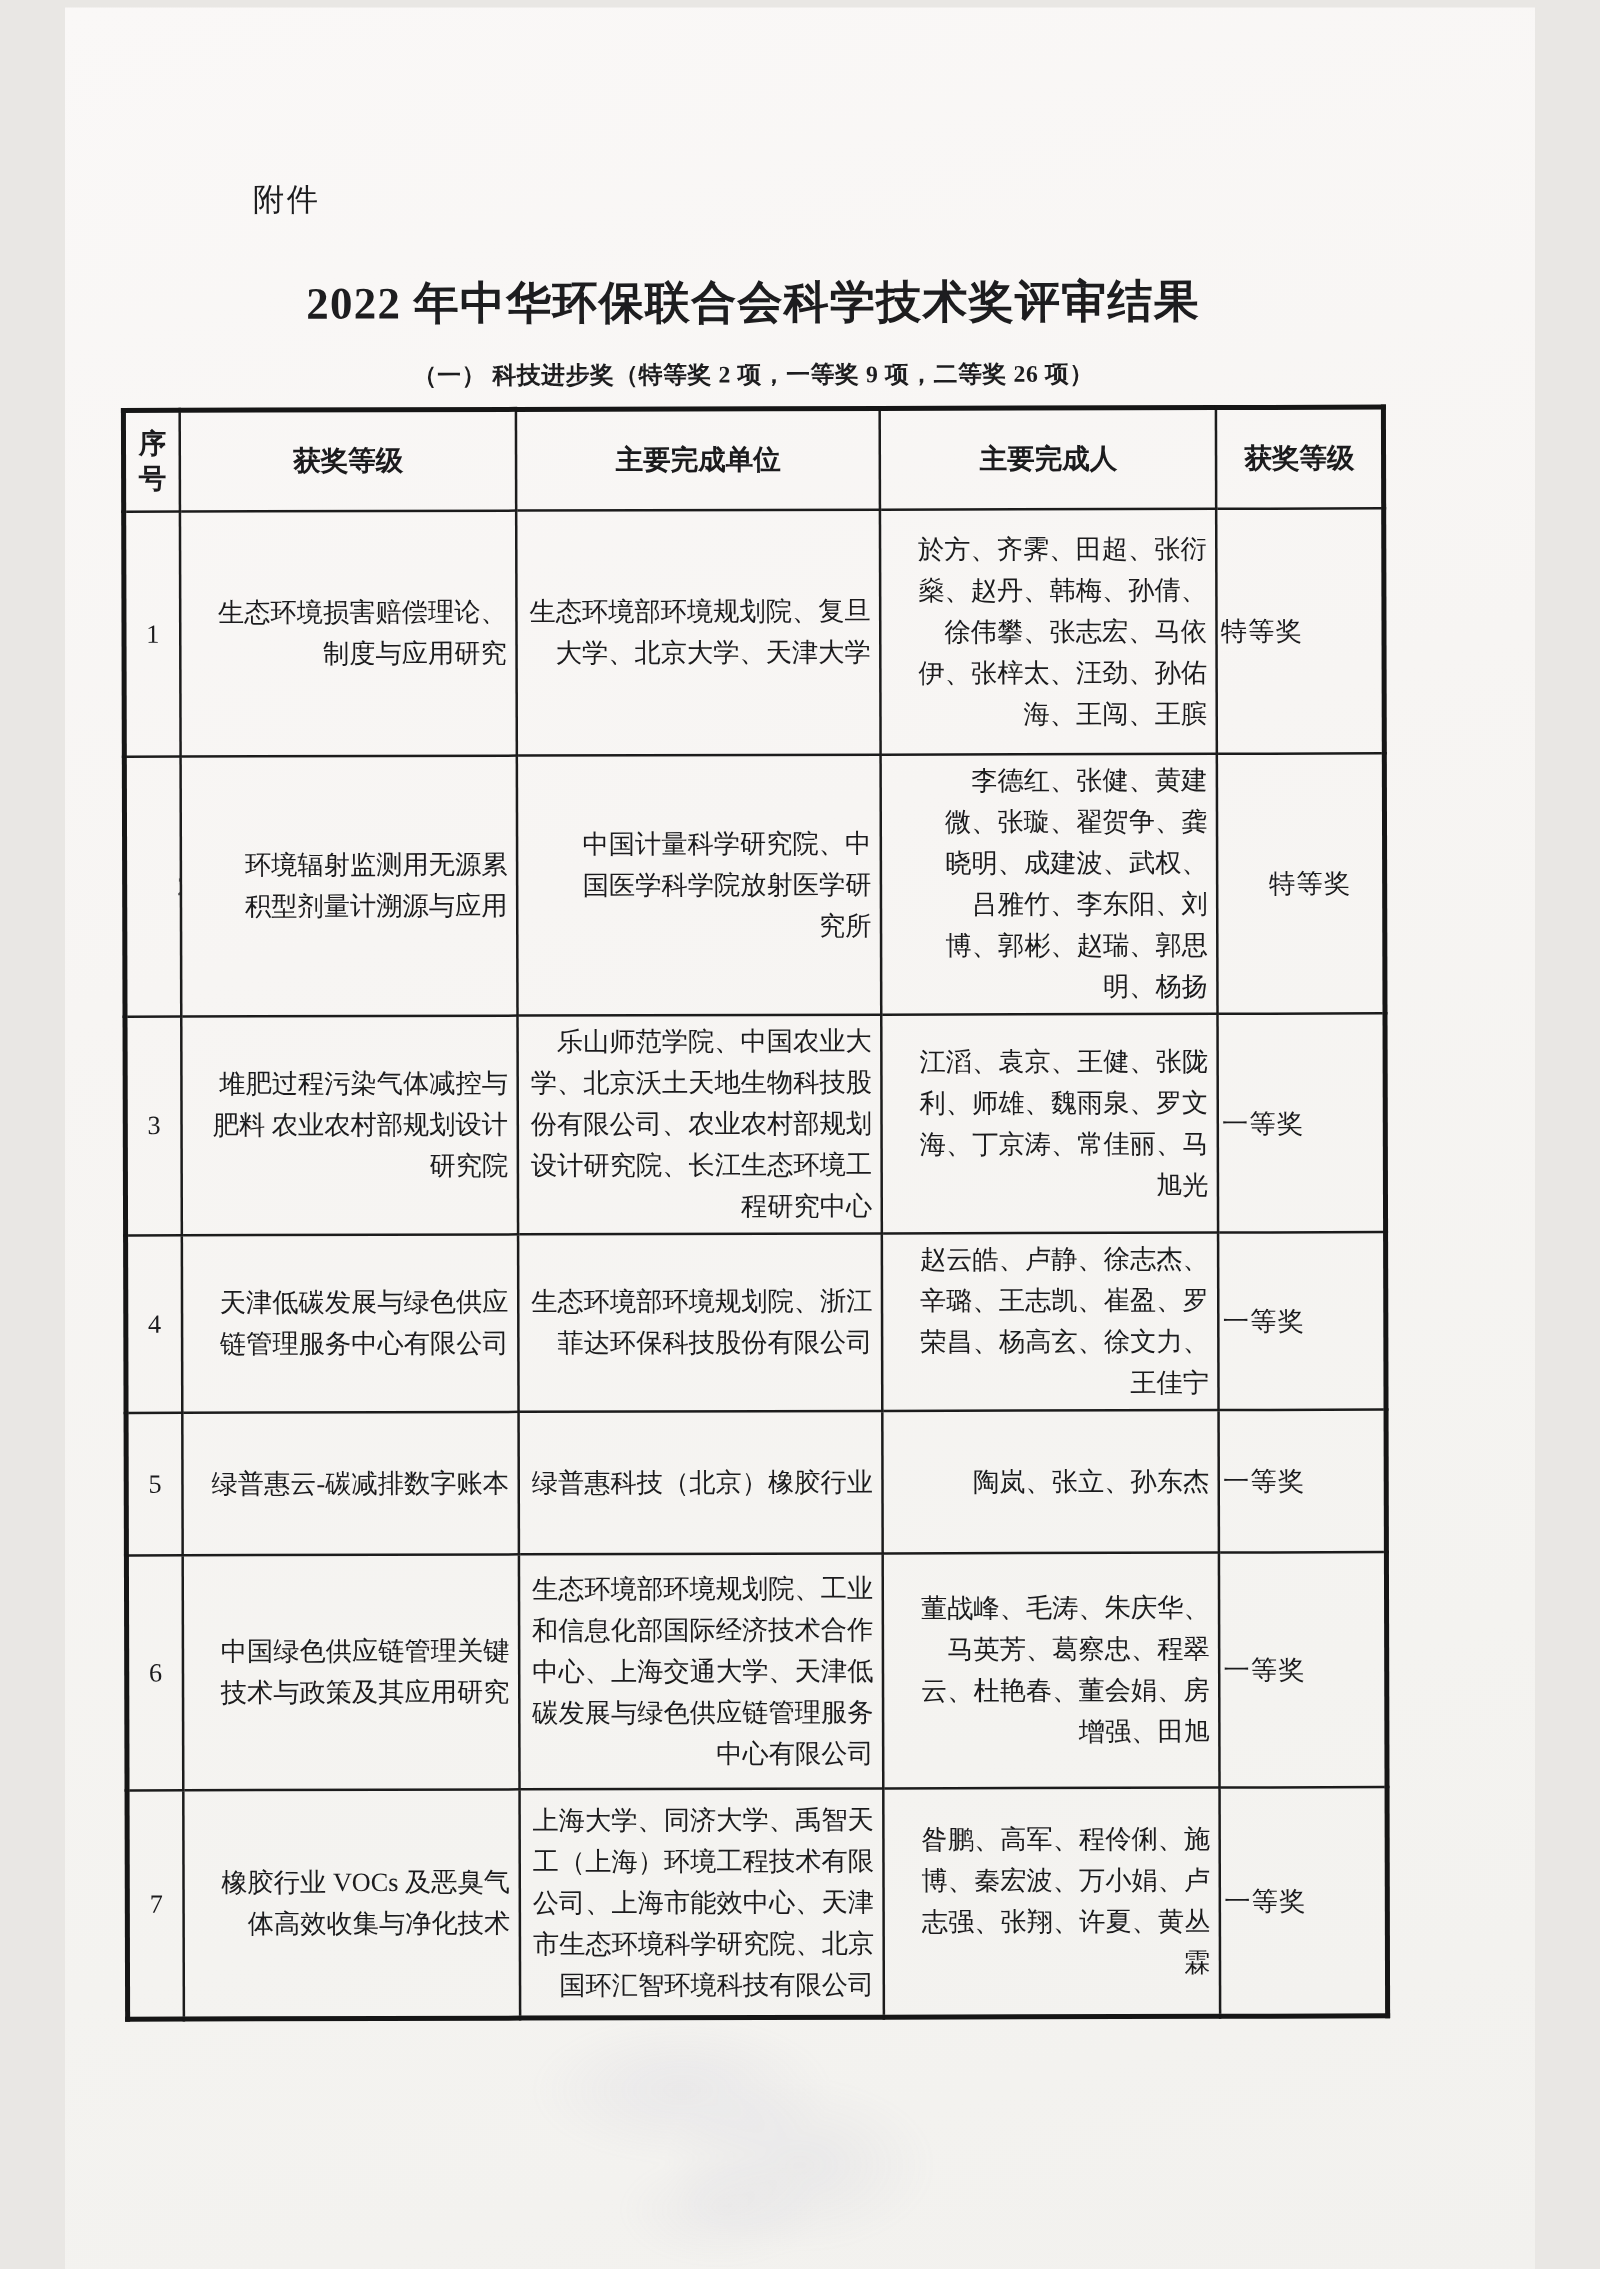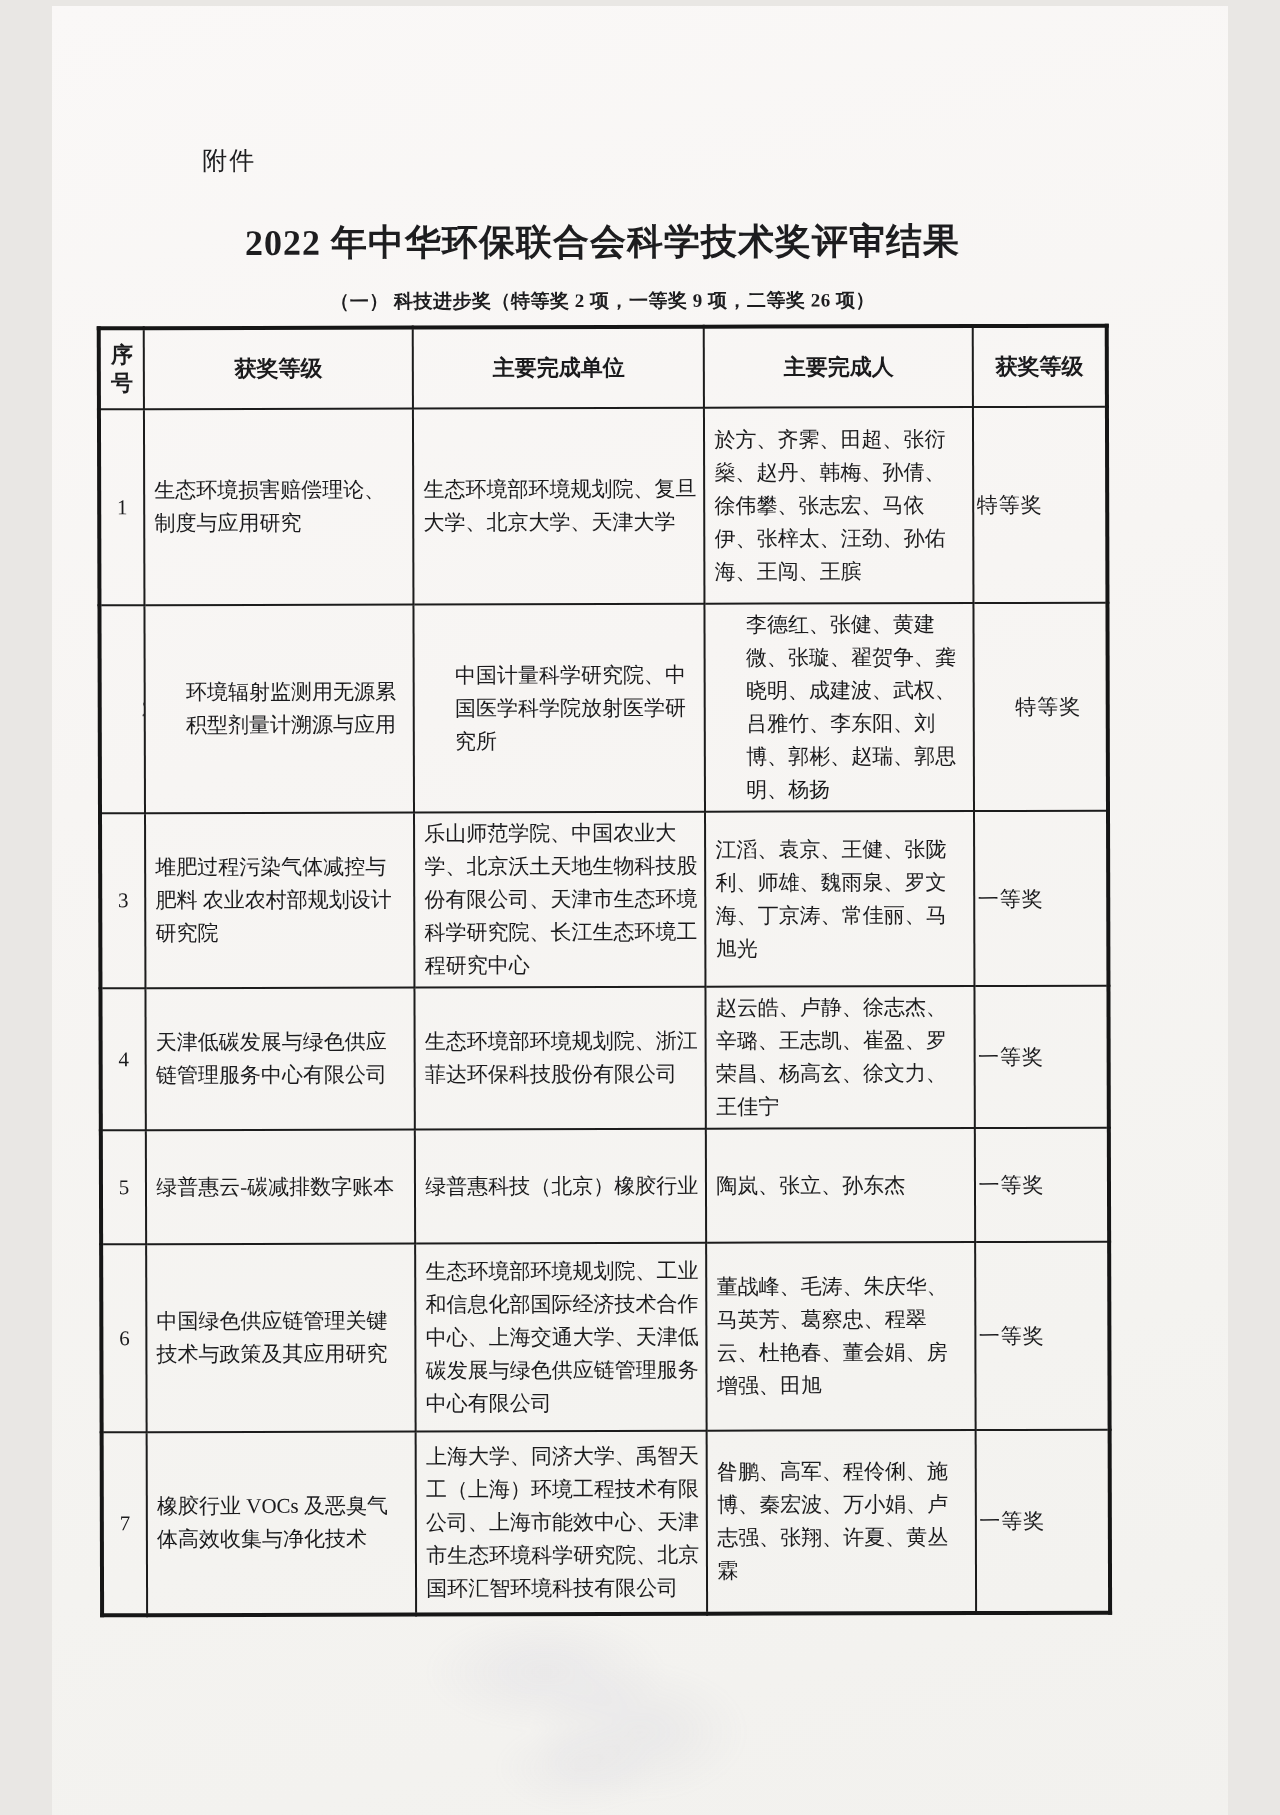--- a/index.html
+++ b/index.html
@@ -71,21 +71,21 @@
   }
   td.c-no {
     text-align: center;
     font-size: 21px;
     padding: 2px;
   }
   td.c-proj, td.c-units, td.c-people {
     font-size: 21px;
     line-height: 33px;
     padding: 4px 7px 4px 9px;
-    text-align: left;
+    text-align: right;
   }
   td.c-award {
     text-align: left;
     font-size: 21px;
     letter-spacing: 1px;
     padding: 2px;
   }
   tr.r1 td { height: 186px; }
   tr.r2 td { height: 172px; padding-left: 40px; }
   tr.r3 td { height: 136px; }
@@ -147,21 +147,21 @@
         <tr class="r2">
           <td class="c-no">2</td>
           <td class="c-proj">环境辐射监测用无源累积型剂量计溯源与应用</td>
           <td class="c-units">中国计量科学研究院、中国医学科学院放射医学研究所</td>
           <td class="c-people">李德红、张健、黄建微、张璇、翟贺争、龚晓明、成建波、武权、吕雅竹、李东阳、刘博、郭彬、赵瑞、郭思明、杨扬</td>
           <td class="c-award">特等奖</td>
         </tr>
         <tr class="r3">
           <td class="c-no">3</td>
           <td class="c-proj">堆肥过程污染气体减控与肥料 农业农村部规划设计研究院</td>
-          <td class="c-units">乐山师范学院、中国农业大学、北京沃土天地生物科技股份有限公司、天津市生态环境科学研究院、长江生态环境工程研究中心</td>
+          <td class="c-units">乐山师范学院、中国农业大学、北京沃土天地生物科技股份有限公司、农业农村部规划设计研究院、长江生态环境工程研究中心</td>
           <td class="c-people">江滔、袁京、王健、张陇利、师雄、魏雨泉、罗文海、丁京涛、常佳丽、马旭光</td>
           <td class="c-award">一等奖</td>
         </tr>
         <tr class="r4">
           <td class="c-no">4</td>
           <td class="c-proj">天津低碳发展与绿色供应链管理服务中心有限公司</td>
           <td class="c-units">生态环境部环境规划院、浙江菲达环保科技股份有限公司</td>
           <td class="c-people">赵云皓、卢静、徐志杰、辛璐、王志凯、崔盈、罗荣昌、杨高玄、徐文力、王佳宁</td>
           <td class="c-award">一等奖</td>
         </tr>

